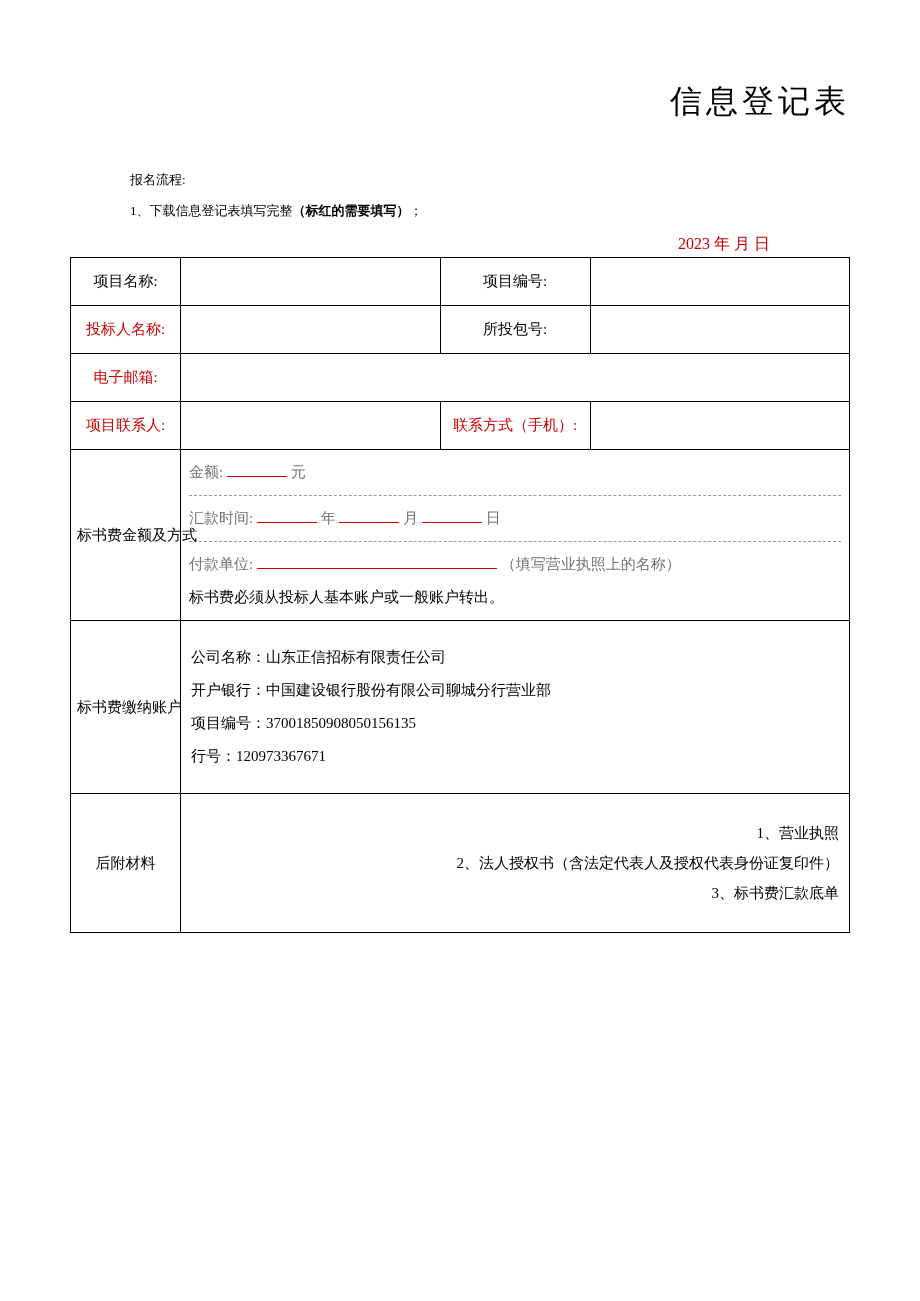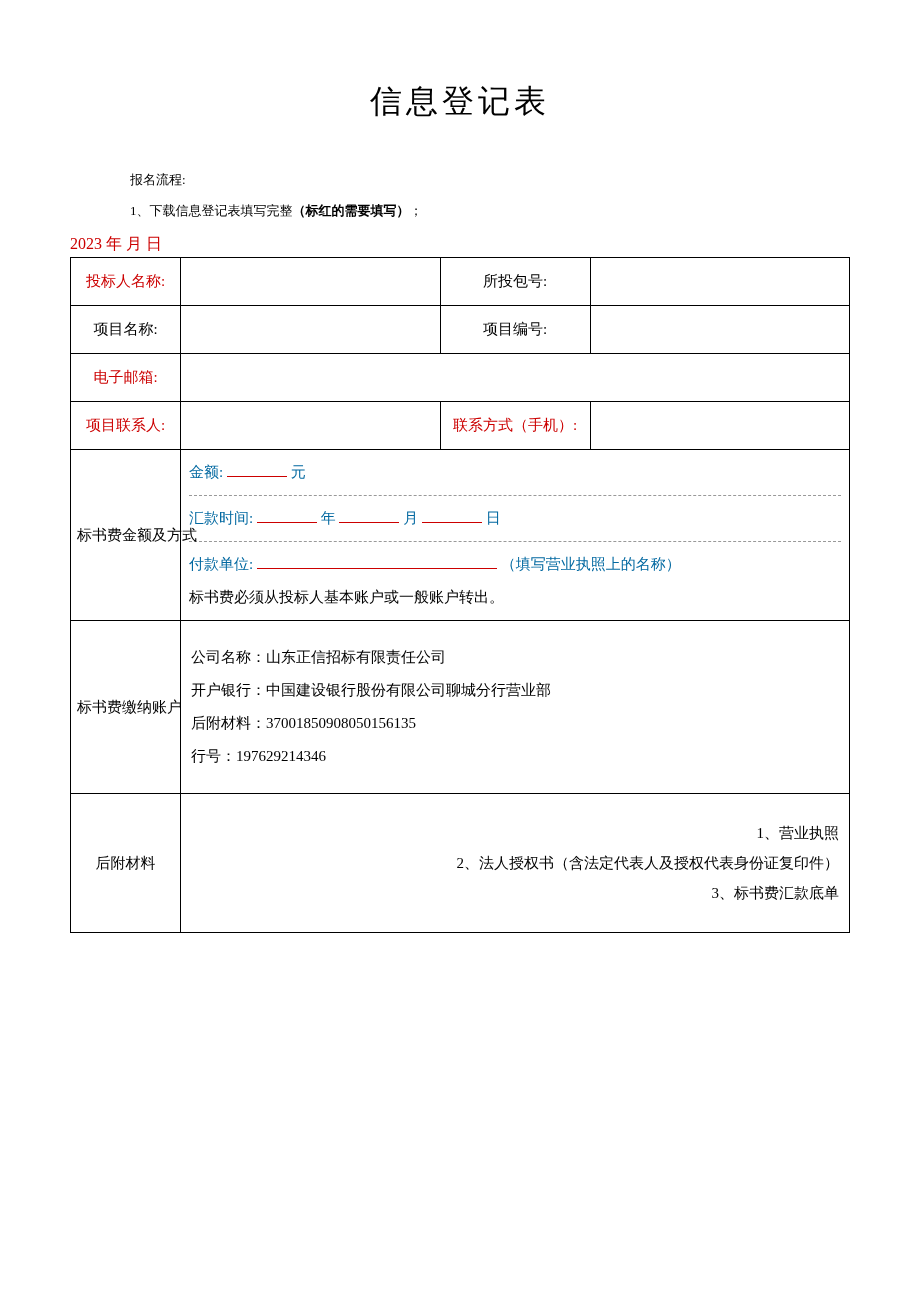--- a/index.html
+++ b/index.html
@@ -9,38 +9,38 @@
       background: #fff;
       font-family: "SimSun", "宋体", serif;
       color: #000;
       width: 920px;
       height: 1301px;
     }
     .page {
       padding: 80px 70px 0 70px;
     }
     .title {
-      text-align: center;
+      text-align: right;
       font-size: 32px;
       font-family: "KaiTi", "楷体", serif;
       letter-spacing: 4px;
       margin-bottom: 40px;
     }
     .proc {
       font-size: 13px;
       line-height: 2.4;
       padding-left: 60px;
       margin-bottom: 8px;
     }
     .proc .row { margin: 0; }
     .bold { font-weight: bold; }
     .uline { text-decoration: underline; }
     .red { color: #c00; }
     .date-line {
-      text-align: left;
+      text-align: right;
       color: #c00;
       font-size: 16px;
       padding-right: 80px;
       margin-top: 6px;
       margin-bottom: 2px;
     }
     table.form {
       border-collapse: collapse;
       width: 100%;
       table-layout: fixed;
@@ -51,21 +51,21 @@
       font-size: 15px;
       vertical-align: middle;
     }
     td.lbl { text-align: center; white-space: nowrap; }
     td.lbl.red { color: #c00; }
     .inner {
       padding: 6px 8px;
       line-height: 2.2;
       font-size: 15px;
     }
-    .sub-red { color: #0369a1; }
+    .sub-red { color: #737373; }
     .blank {
       display: inline-block;
       border-bottom: 1px solid #c00;
       min-width: 60px;
       height: 1em;
       vertical-align: baseline;
     }
     .blank.wide { min-width: 240px; }
     .hr-dash {
       border: none;
@@ -93,29 +93,29 @@
 
   <table class="form">
     <colgroup>
       <col style="width:110px">
       <col>
       <col style="width:150px">
       <col>
     </colgroup>
     <tbody>
         <tr>
+      <td class="lbl">项目名称:</td>
+      <td></td>
+      <td class="lbl">项目编号:</td>
+      <td></td>
+    </tr>
+    <tr>
       <td class="lbl red">投标人名称:</td>
       <td></td>
       <td class="lbl">所投包号:</td>
-      <td></td>
-    </tr>
-    <tr>
-      <td class="lbl">项目名称:</td>
-      <td></td>
-      <td class="lbl">项目编号:</td>
       <td></td>
     </tr>
     <tr>
       <td class="lbl red">电子邮箱:</td>
       <td colspan="3"></td>
     </tr>
     <tr>
       <td class="lbl red">项目联系人:</td>
       <td></td>
       <td class="lbl red">联系方式（手机）:</td>
@@ -139,22 +139,22 @@
           <div>标书费必须从投标人基本账户或一般账户转出。</div>
         </div>
       </td>
     </tr>
     <tr>
       <td class="lbl">标书费缴纳账户</td>
       <td colspan="3">
         <div class="bank-block">
           <div>公司名称：山东正信招标有限责任公司</div>
           <div>开户银行：中国建设银行股份有限公司聊城分行营业部</div>
-          <div>后附材料：37001850908050156135</div>
-          <div>行号：197629214346</div>
+          <div>项目编号：37001850908050156135</div>
+          <div>行号：120973367671</div>
         </div>
       </td>
     </tr>
     <tr>
       <td class="lbl">后附材料</td>
       <td colspan="3">
         <div class="attach-list">
           <div>1、营业执照</div>
           <div>2、法人授权书（含法定代表人及授权代表身份证复印件）</div>
           <div>3、标书费汇款底单</div>

